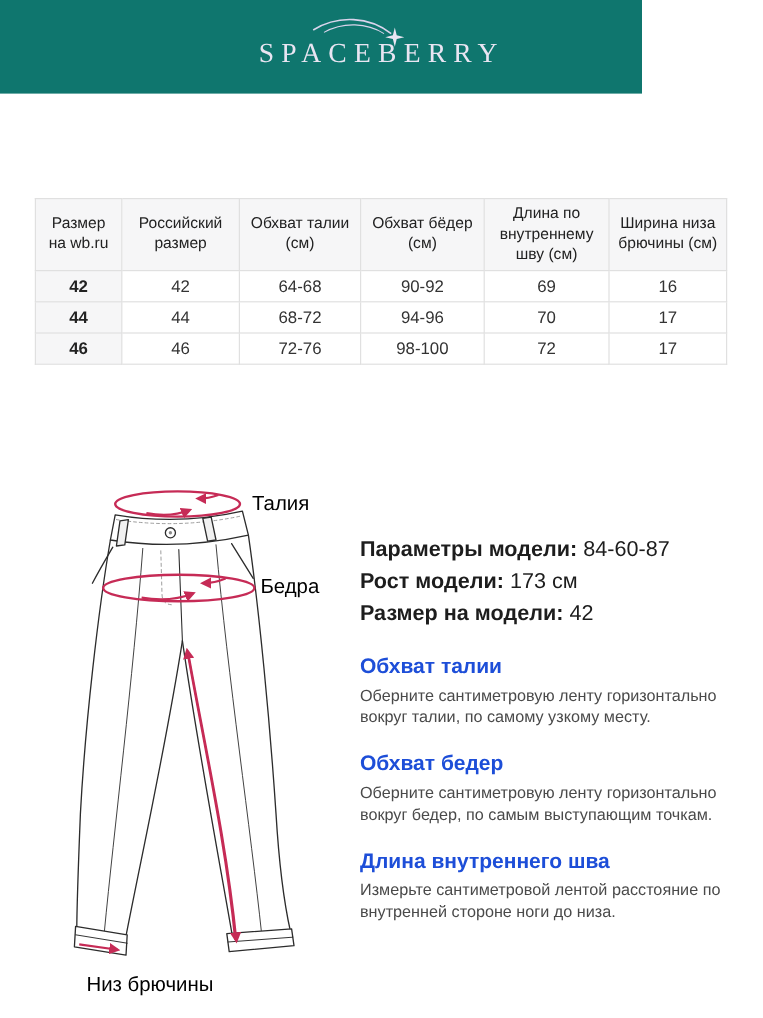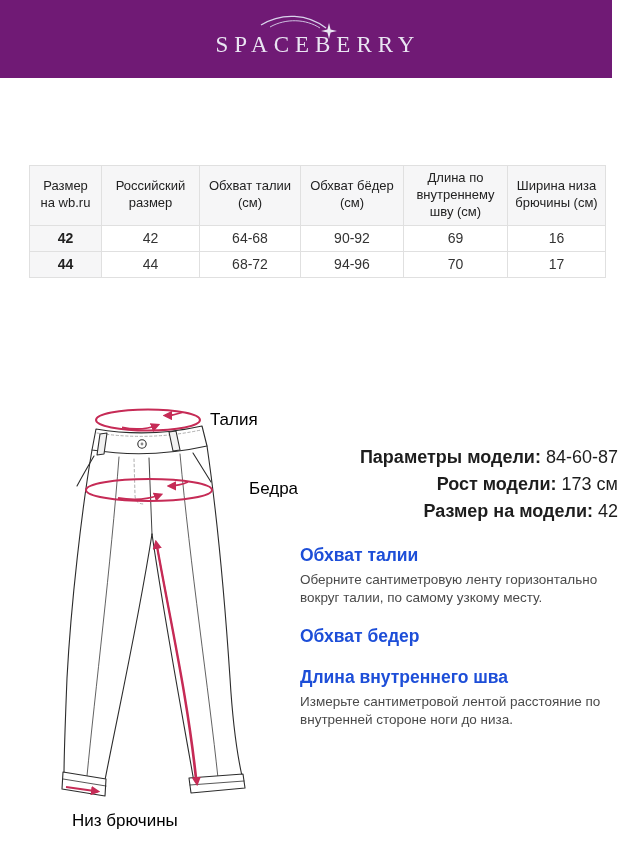--- a/index.html
+++ b/index.html
@@ -1,21 +1,21 @@
 <!DOCTYPE html>
 <html><head>
 <meta charset="utf-8">
 <style>
   html,body{margin:0;padding:0;background:#ffffff;}
   #page{
     position:relative;width:636px;height:848px;background:#ffffff;overflow:hidden;
     font-family:"Liberation Sans", sans-serif;color:#222;
   }
   
-  .header{position:absolute;left:0;top:0;width:612px;height:78px;background:#701a75;}
+  .header{position:absolute;left:0;top:0;width:535px;height:78px;background:#0f766e;}
   .logo-text{
     position:absolute;left:0;top:32px;width:636px;text-align:center;
     font-family:"Liberation Serif", serif;font-size:23px;font-weight:400;
     letter-spacing:6px;color:#e9e5f2;
   }
   .comet{position:absolute;left:256px;top:9px;}
   
   .size-table{
     position:absolute;left:29px;top:165px;width:576px;
     border-collapse:collapse;table-layout:fixed;
@@ -29,26 +29,26 @@
     color:#222;height:58px;
   }
   .size-table td{font-size:14px;color:#333;height:26px;background:#fff;}
   .size-table td.first{background:#f6f6f7;font-weight:700;color:#222;}
   
   .diagram-svg{position:absolute;left:30px;top:393px;}
   .diag-label{
     position:absolute;font-size:17px;color:#000000;font-weight:400;line-height:23px;
   }
   #lbl-waist{left:210px;top:408px;}
-  #lbl-hips{left:217px;top:477px;margin-left:32px;}
+  #lbl-hips{left:217px;top:477px;}
   #lbl-inseam{left:172px;top:568px;width:110px;}
   #lbl-hem{left:72px;top:809px;}
   
   .info-col{position:absolute;left:300px;top:444px;width:318px;}
-  .param-line{font-size:18px;line-height:27px;color:#1d1d1d;text-align:right;}
+  .param-line{font-size:18px;line-height:27px;color:#1d1d1d;}
   .param-line .lab{font-weight:700;}
   .section{margin-top:19px;}
   .section:first-of-type{margin-top:22px;}
   .section-title{font-size:17.5px;font-weight:700;color:#1d4ed8;margin:0 0 5px 0;line-height:22px;}
   .section-text{font-size:13.5px;line-height:17.5px;color:#4a4a4a;margin:0;}
 </style>
 </head>
 <body>
 
 <div id="page">
@@ -91,20 +91,28 @@
         <td>16</td>
       </tr>
       <tr>
         <td class="first">44</td>
         <td>44</td>
         <td>68-72</td>
         <td>94-96</td>
         <td>70</td>
         <td>17</td>
       </tr>
+      <tr>
+        <td class="first">46</td>
+        <td>46</td>
+        <td>72-76</td>
+        <td>98-100</td>
+        <td>72</td>
+        <td>17</td>
+      </tr>
     </tbody>
   </table>
 
   <svg class="diagram-svg" width="250" height="450" viewBox="0 0 250 450">
     <defs>
       <marker id="arrPink" viewBox="0 0 10 10" refX="7.5" refY="5" markerWidth="5.2" markerHeight="5.2" orient="auto-start-reverse">
         <path d="M0,0 L10,5 L0,10 z" fill="#c62b56"></path>
       </marker>
     </defs>
 
@@ -173,20 +181,21 @@
       <span class="lab">Размер на модели:</span>
       <span>42</span>
     </div>
 
     <div class="section">
       <p class="section-title">Обхват талии</p>
       <p class="section-text">Оберните сантиметровую ленту горизонтально вокруг талии, по самому узкому месту.</p>
     </div>
     <div class="section">
       <p class="section-title">Обхват бедер</p>
+      <p class="section-text">Оберните сантиметровую ленту горизонтально вокруг бедер, по самым выступающим точкам.</p>
     </div>
     <div class="section">
       <p class="section-title">Длина внутреннего шва</p>
       <p class="section-text">Измерьте сантиметровой лентой расстояние по внутренней стороне ноги до низа.</p>
     </div>
   </div>
 
 </div>
 
 </body></html>

